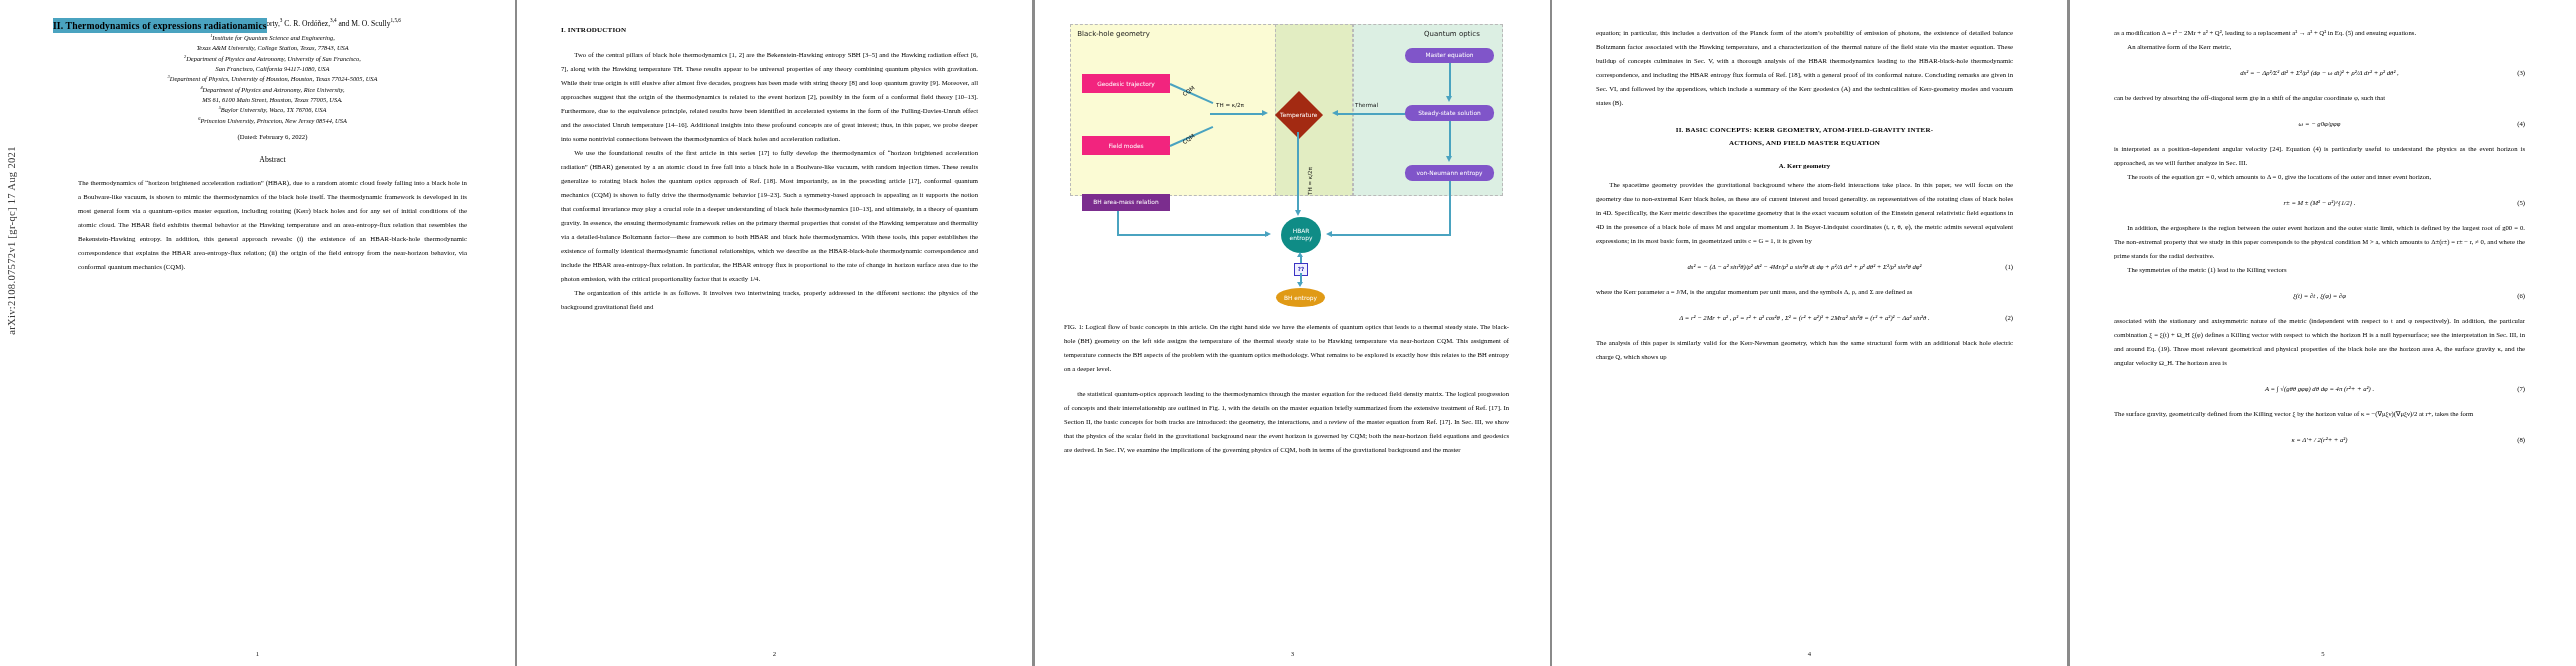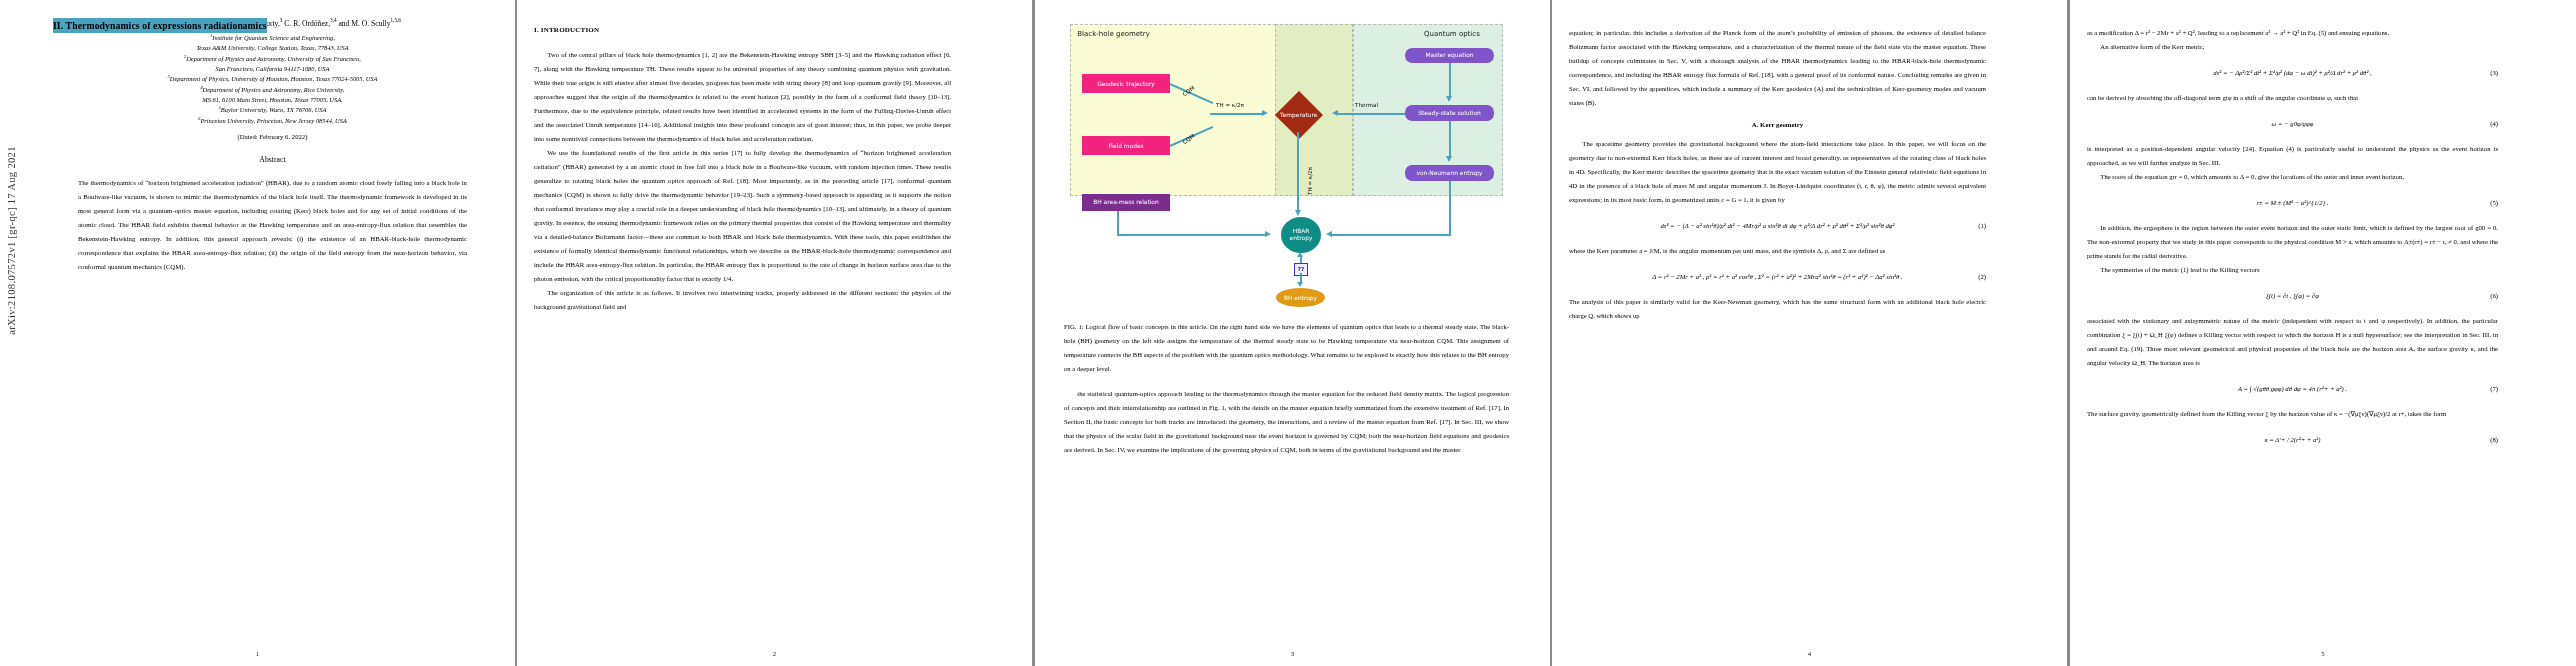--- a/index.html
+++ b/index.html
@@ -39,21 +39,21 @@
   .affil{text-align:center;font-style:italic;font-size:6.4px;line-height:10.3px;margin-top:3.9px;}
   .affil div{white-space:nowrap;}
   .dated{text-align:center;font-size:6.7px;margin-top:7.2px;}
   .abshead{text-align:center;font-size:7.8px;margin-top:15px;margin-bottom:12px;}
   .abstract{font-size:6.8px;line-height:14px;text-align:justify;
             width:389px;margin:0 auto;}
   sup{font-size:.68em;vertical-align:super;line-height:0;}
 
   
   .col{position:absolute;top:25.6px;width:417px;}
-  .col.c2{left:17px;}
+  .col.c2{left:44px;}
   .secnum{font-weight:bold;font-size:7px;letter-spacing:0.2px;
           text-align:center;margin:0 0 14.5px 0;}
   .secnum.left{text-align:left;}
   .subsec{font-weight:bold;font-size:6.8px;text-align:center;margin:11px 0 9px 0;}
   p.body{font-size:6.7px;line-height:14px;text-align:justify;margin:0;
          text-indent:13.3px;}
   p.body.noind{text-indent:0;}
   p.body + p.body{margin-top:0;}
   .eq{display:flex;align-items:center;justify-content:center;gap:0;
       margin:9px 0;font-size:6.7px;position:relative;min-height:19px;}
@@ -217,20 +217,24 @@
       <p class="body" style="margin-top:11px;">the statistical quantum-optics approach leading to the thermodynamics through the master equation for the reduced field density matrix. The logical progression of concepts and their interrelationship are outlined in Fig. 1, with the details on the master equation briefly summarized from the extensive treatment of Ref. [17]. In Section II, the basic concepts for both tracks are introduced: the geometry, the interactions, and a review of the master equation from Ref. [17]. In Sec. III, we show that the physics of the scalar field in the gravitational background near the event horizon is governed by CQM; both the near-horizon field equations and geodesics are derived. In Sec. IV, we examine the implications of the governing physics of CQM, both in terms of the gravitational background and the master</p>
     </div>
     <div class="pnum">3</div>
   </div>
 
   <div class="page p4">
     <div class="col c2">
 
       <p class="body noind">equation; in particular, this includes a derivation of the Planck form of the atom’s probability of emission of photons, the existence of detailed balance Boltzmann factor associated with the Hawking temperature, and a characterization of the thermal nature of the field state via the master equation. These buildup of concepts culminates in Sec. V, with a thorough analysis of the HBAR thermodynamics leading to the HBAR-black-hole thermodynamic correspondence, and including the HBAR entropy flux formula of Ref. [18], with a general proof of its conformal nature. Concluding remarks are given in Sec. VI, and followed by the appendices, which include a summary of the Kerr geodesics (A) and the technicalities of Kerr-geometry modes and vacuum states (B).</p>
 
+      <div class="secnum" style="margin-top:14.5px;margin-bottom:2.2px;line-height:13.3px;">
+        <div>II.    BASIC CONCEPTS: KERR GEOMETRY, ATOM-FIELD-GRAVITY INTER-</div>
+        <div>ACTIONS, AND FIELD MASTER EQUATION</div>
+      </div>
 
       <div class="subsec">A.    Kerr geometry</div>
 
       <p class="body">The spacetime geometry provides the gravitational background where the atom-field interactions take place. In this paper, we will focus on the geometry due to non-extremal Kerr black holes, as these are of current interest and broad generality. as representatives of the rotating class of black holes in 4D. Specifically, the Kerr metric describes the spacetime geometry that is the exact vacuum solution of the Einstein general relativistic field equations in 4D in the presence of a black hole of mass M and angular momentum J. In Boyer-Lindquist coordinates (t, r, θ, φ), the metric admits several equivalent expressions; in its most basic form, in geometrized units c = G = 1, it is given by</p>
 
       <div class="eq">
         <span class="ex">ds² = − (Δ − a² sin²θ)/ρ² dt² − 4Mr/ρ² a sin²θ dt dφ + ρ²/Δ dr² + ρ² dθ² + Σ²/ρ² sin²θ dφ²</span>
         <span class="tag">(1)</span>
       </div>
 

